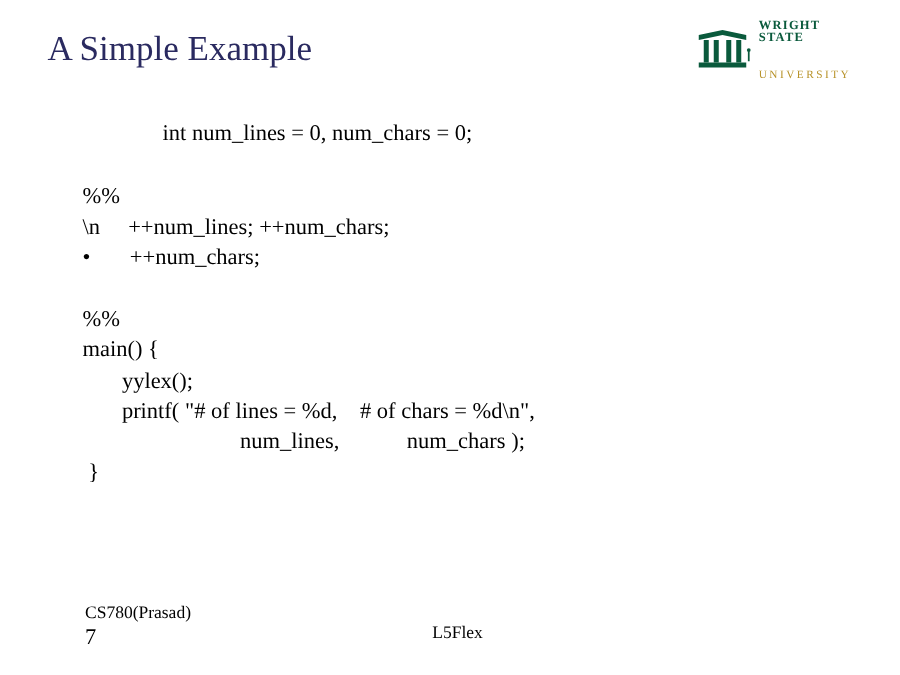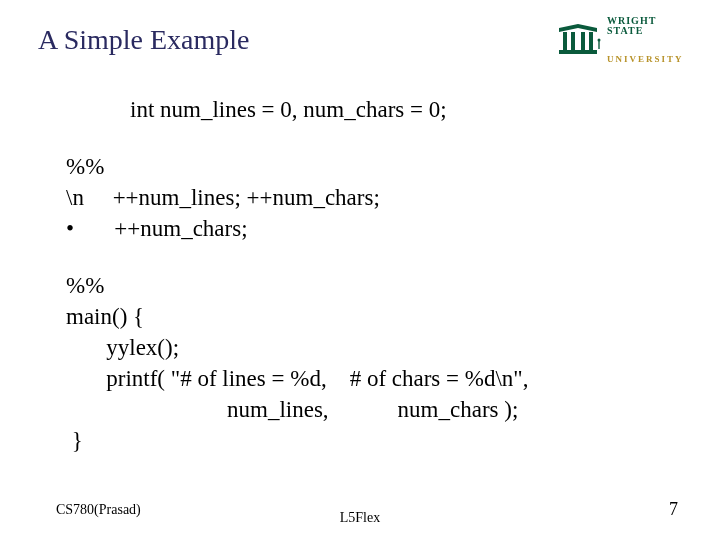--- a/index.html
+++ b/index.html
@@ -48,52 +48,53 @@
     font-size: 10px;
     letter-spacing: 1px;
     color: #0a5a3c;
     font-weight: bold;
   }
   .logo-line2 {
     font-family: Georgia, "Times New Roman", serif;
     font-size: 9px;
     letter-spacing: 2px;
     color: #b8932b;
-    font-weight: bold;
+    font-weight: normal;
     margin-top: 19px;
   }
   .body-area {
     position: absolute;
     left: 66px;
     top: 94px;
     right: 60px;
-    font-size: 23px;
+    font-size: 18px;
     line-height: 1.35;
   }
   .indent1 {
     padding-left: 64px;
   }
   .code-block {
     margin-top: 26px;
     white-space: pre;
   }
   .code-block2 {
     margin-top: 26px;
     white-space: pre;
   }
   .footer {
     position: absolute;
-    left: 0;
+    left: 12px;
     right: 0;
     bottom: 20px;
     display: flex;
     justify-content: space-between;
-    align-items: center;
+    align-items: flex-start;
     padding: 0 42px 0 56px;
     font-size: 14px;
+    flex-direction: column;
   }
   .footer-left {
     font-size: 14px;
   }
   .footer-center {
     position: absolute;
     left: 50%;
     transform: translateX(-50%);
     font-size: 14px;
     margin-top: 16px;

